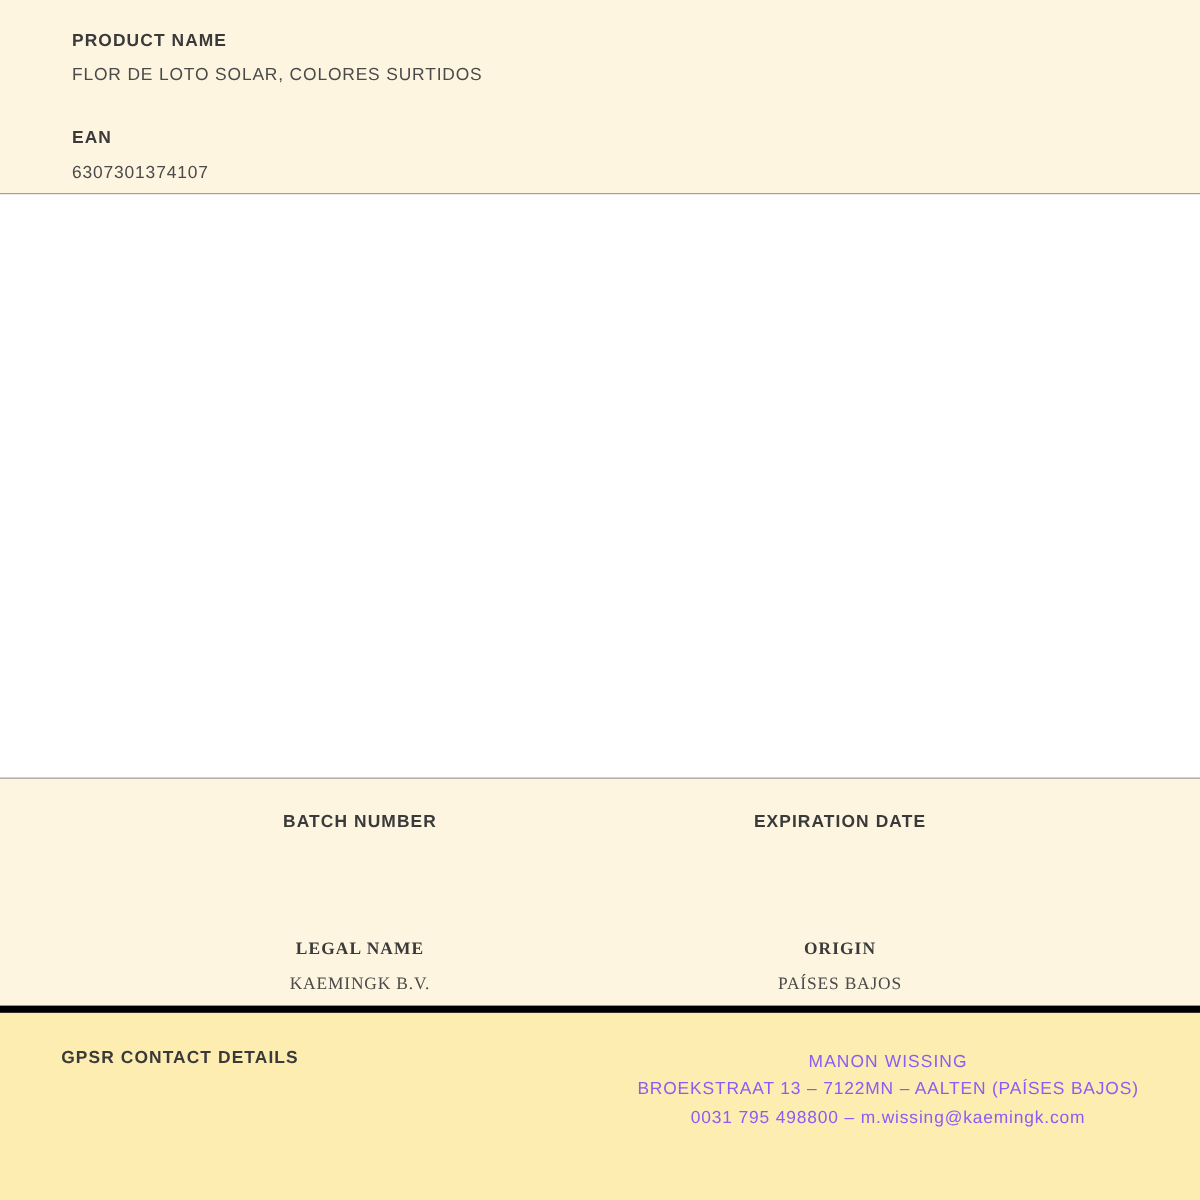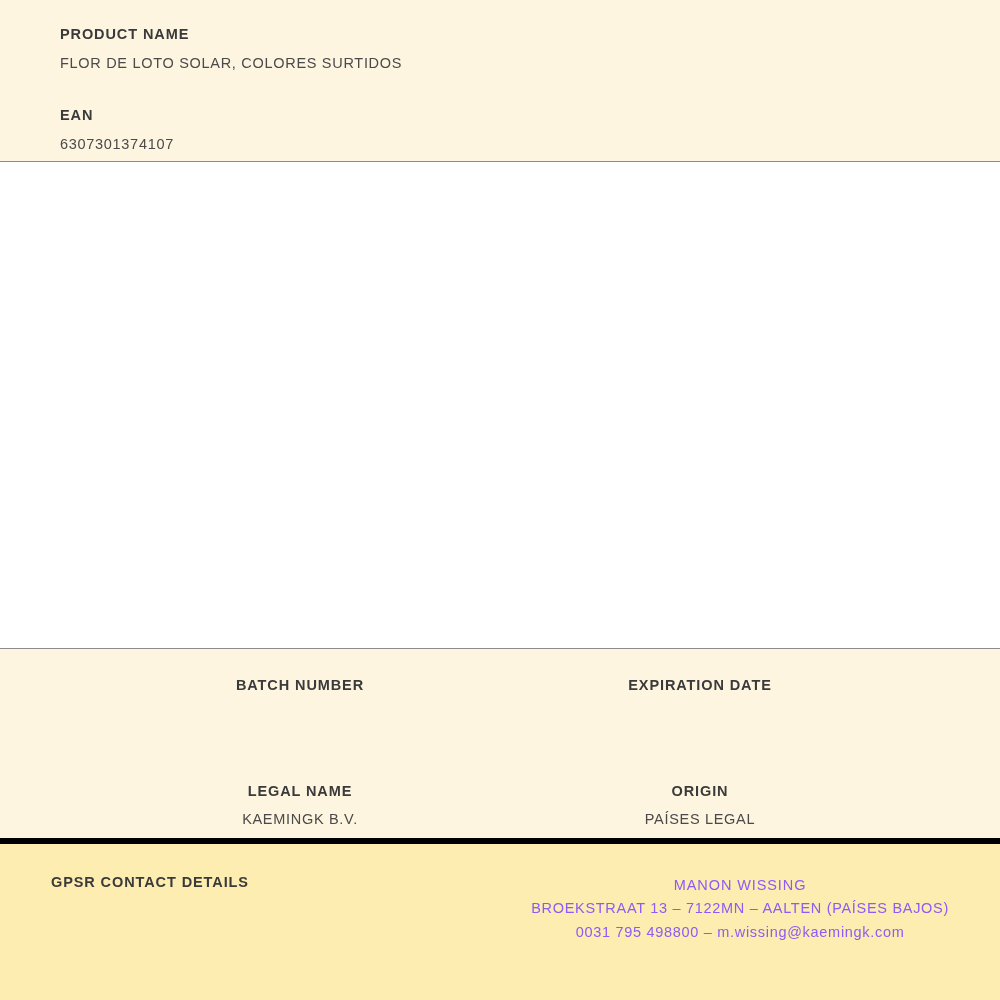--- a/index.html
+++ b/index.html
@@ -68,20 +68,21 @@
     border-bottom: 6px solid #000000;
     position: relative;
     padding-top: 28px;
   }
   .details-row {
     display: flex;
     width: 100%;
   }
   .details-row.second {
     margin-top: 62px;
+    font-family: Liberation Serif, serif;
   }
   .detail-cell {
     width: 400px;
     text-align: center;
   }
   .detail-cell.first { margin-left: 100px; }
   .detail-label {
     font-size: 14.5px;
     font-weight: bold;
     letter-spacing: 0.9px;
@@ -155,21 +156,21 @@
       </div>
     </div>
 
     <div class="details-row second">
       <div class="detail-cell first">
         <div class="detail-label">LEGAL NAME</div>
         <div class="detail-value">KAEMINGK B.V.</div>
       </div>
       <div class="detail-cell">
         <div class="detail-label">ORIGIN</div>
-        <div class="detail-value">PAÍSES LEGAL</div>
+        <div class="detail-value">PAÍSES BAJOS</div>
       </div>
     </div>
 
   </div>
 
   <div class="footer-block">
     <div class="footer-label">GPSR CONTACT DETAILS</div>
     <div class="footer-right">
       <div class="footer-line contact-name">MANON WISSING</div>
       <div class="footer-line">BROEKSTRAAT 13 – 7122MN – AALTEN (PAÍSES BAJOS)</div>

